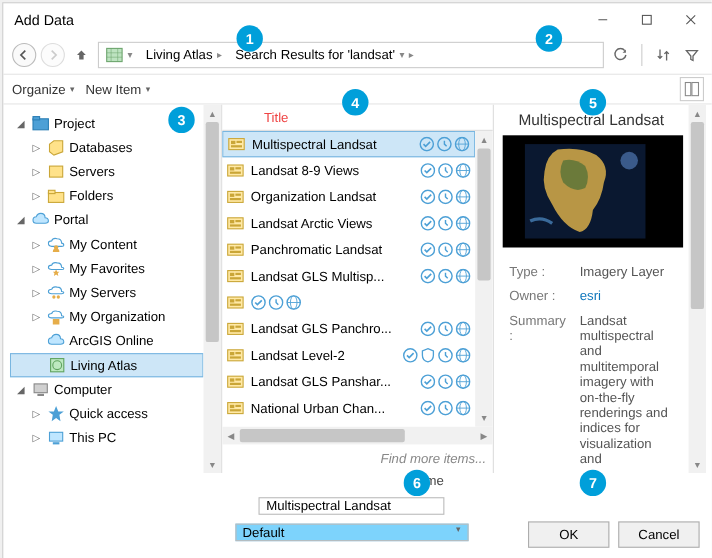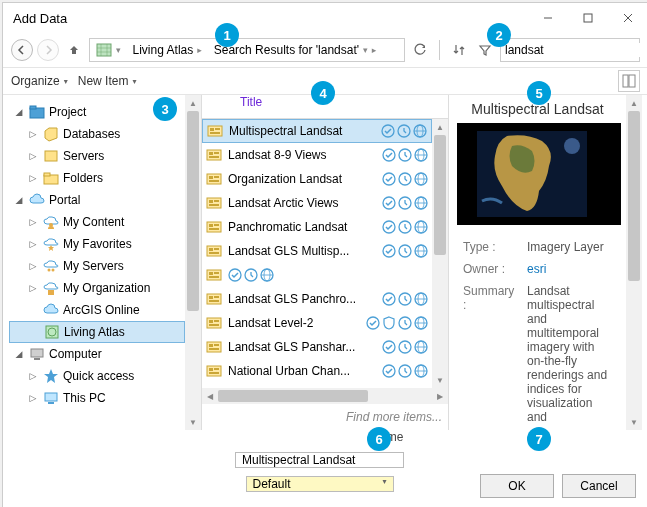--- a/index.html
+++ b/index.html
@@ -37,21 +37,21 @@
 .scrollbar .arrow.top { top:0; }
 .scrollbar .arrow.bot { bottom:0; }
 .tree-node { display:flex; align-items:center; height:22px; padding-left:4px; gap:4px; }
 .tree-node .tw { width:12px; text-align:center; color:#666; font-size:9px; }
 .tree-node .ic { width:16px; height:16px; display:flex; align-items:center; justify-content:center; }
 .tree-node .lbl { white-space:nowrap; }
 .tree-node.selected { background:#cde6f7; border:1px solid #79b6e0; height:22px; }
 .tree-child { padding-left: 18px; }
 .tree-gchild { padding-left: 34px; }
 .list-pane { width: 248px; display:flex; flex-direction:column; border-left:1px solid #ddd; border-right:1px solid #ddd; overflow: hidden; }
-.list-header { height:24px; border-bottom:1px solid #ddd; display:flex; align-items:flex-start; padding-left:38px; color:#6d28d9; position:relative; }
+.list-header { height:24px; border-bottom:1px solid #ddd; display:flex; align-items:center; padding-left:38px; color:#ef4444; position:relative; }
 .list-body { flex:1; display:flex; overflow:hidden; }
 .list-scroll { flex:1; overflow:hidden; }
 .list-row { height:24px; display:flex; align-items:center; gap:6px; padding:0 4px; }
 .list-row.selected { background:#cde6f7; border:1px solid #79b6e0; }
 .list-row .ic { width:16px; height:16px; flex-shrink:0; }
 .list-row .name { flex:1; white-space:nowrap; overflow:hidden; text-overflow:ellipsis; }
 .badges { display:flex; gap:2px; align-items:center; }
 .badge { width:14px; height:14px; }
 .hscroll { height:16px; background:#f1f1f1; display:flex; align-items:center; position:relative; }
 .hscroll .harrow { width:16px; display:flex; align-items:center; justify-content:center; color:#888; font-size:8px; }
@@ -62,21 +62,21 @@
 .detail-scroll { flex:1; overflow:hidden; padding:6px 8px; }
 .detail-title { text-align:center; font-size:14px; margin-bottom:6px; color:#333; }
 .thumb-img { width:164px; height:102px; background:#000; margin:0 auto 10px; display:block; position:relative; overflow:hidden; }
 .detail-table { width:100%; }
 .detail-table td { padding:3px 4px; vertical-align:top; color:#555; }
 .detail-table td:first-child { color:#777; width:62px; }
 .detail-table a { color:#0e76bc; text-decoration:none; }
 .name-row { height:34px; display:flex; align-items:center; gap:8px; padding:0 12px 0 0;flex-direction:column; }
 .name-row .lbl { width: 192px; text-align:right; padding-right:12px; color:#444; }
 .name-input { flex:1; height:24px; border:1px solid #bbb; padding:0 6px; background:#fff; }
-.combo { width:148px; height:24px; border:1px solid #bbb; display:flex; align-items:flex-start; padding:0 6px; justify-content:space-between; background:#fef9c3; }
+.combo { width:212px; height:24px; border:1px solid #bbb; display:flex; align-items:flex-start; padding:0 6px; justify-content:space-between; background:#7dd3fc; }
 .combo .chev { font-size:8px; color:#666; }
 .button-row { height:44px; display:flex; align-items:center; justify-content:flex-end; gap:8px; padding:0 12px; }
 .btn { min-width:74px; height:24px; border:1px solid #adadad; background:#f0f0f0; display:flex; align-items:center; justify-content:center; }
 .callout { position:absolute; width:24px; height:24px; border-radius:50%; background:#009fda; color:#fff; display:flex; align-items:center; justify-content:center; font-size:13px; font-weight:600; z-index:20; pointer-events:none; }
 .content-rel { position:relative; }
 
 svg { display:block; }
 .africa { position:absolute; left:20px; top:8px; width:110px; height:86px; }
 </style>
 </head>
@@ -155,28 +155,20 @@
     </div>
     <div class="sep-v"></div>
     <div class="sortbtn">
       <svg width="14" height="14" viewBox="0 0 14 14">
           <path d="M4 2 L4 10 M2 8 L4 10 L6 8 M10 12 L10 4 M8 6 L10 4 L12 6" fill="none" stroke="#666" stroke-width="1.2"></path>
         </svg>
     </div>
     <div class="filterbtn">
       <svg width="14" height="14" viewBox="0 0 14 14">
           <path d="M2 3 L12 3 L8 8 L8 12 L6 11 L6 8 Z" fill="none" stroke="#666" stroke-width="1.2"></path>
-        </svg>
-    </div>
-    <div class="searchbox">
-      <input value="landsat" placeholder="Search" style="">
-
-      <svg width="12" height="12" viewBox="0 0 12 12">
-          <circle cx="5" cy="5" r="3.5" fill="none" stroke="#666" stroke-width="1.2"></circle>
-          <line x1="8" y1="8" x2="11" y2="11" stroke="#666" stroke-width="1.2"></line>
         </svg>
     </div>
   </div>
 
   <div class="toolbar2">
     <div class="tb2-item">
       <span>Organize</span>
       <span class="chev">▾</span>
     </div>
     <div class="tb2-item">

